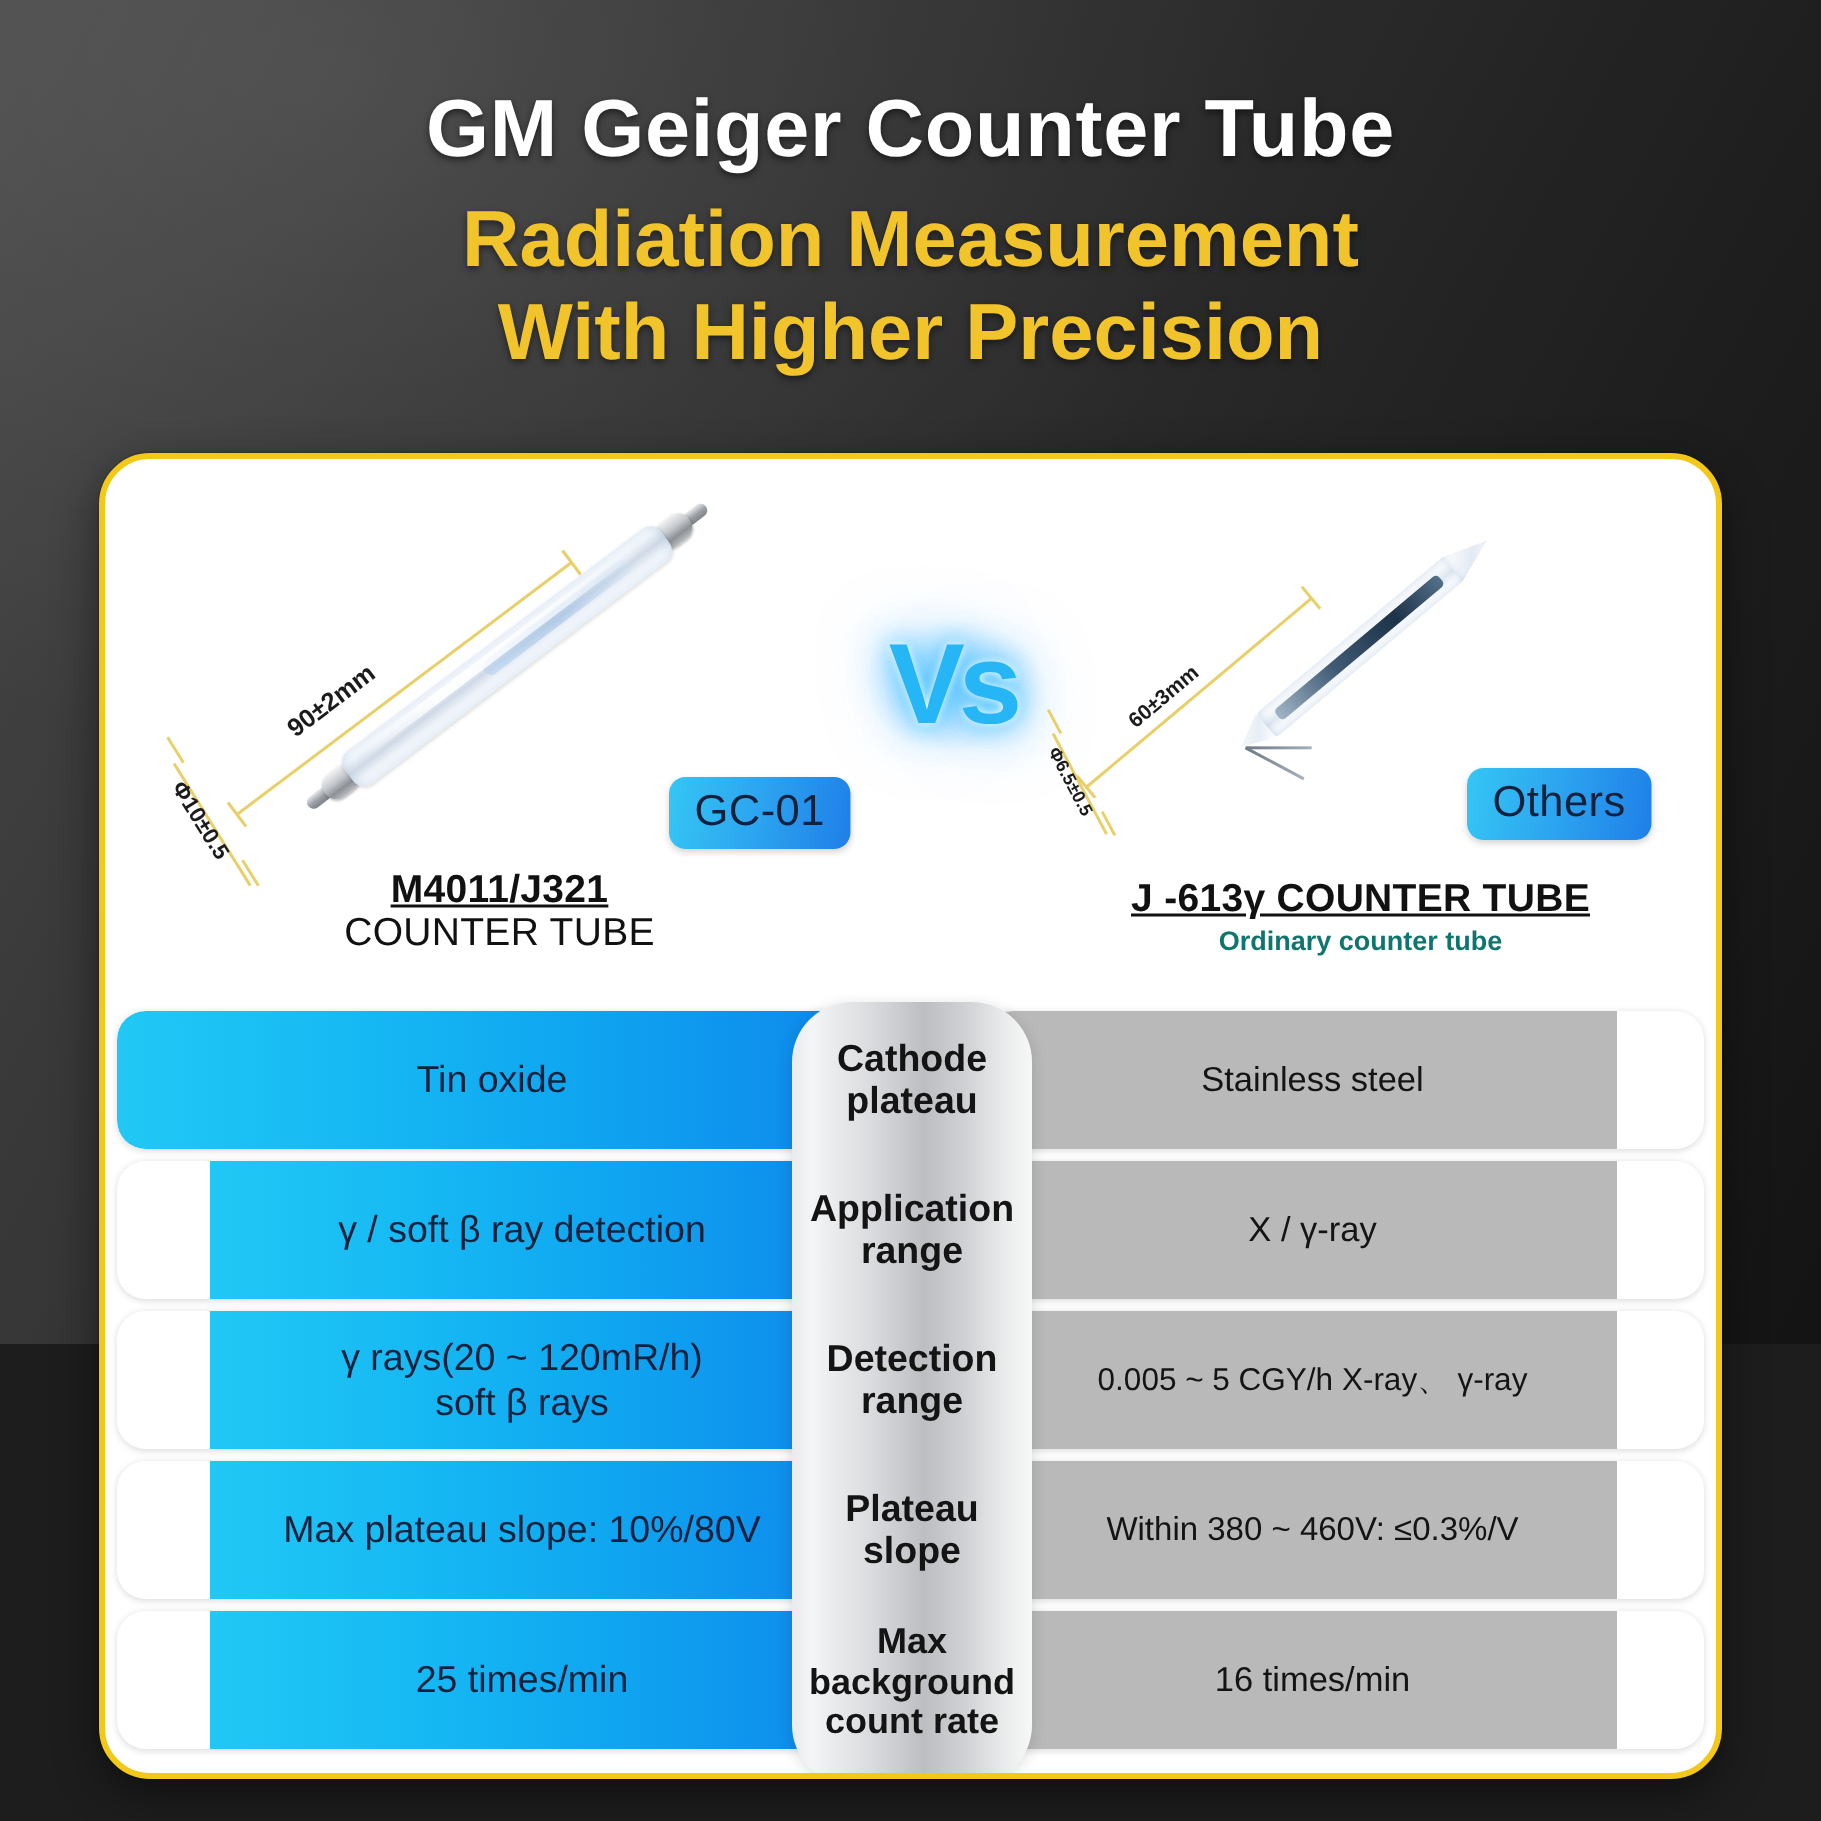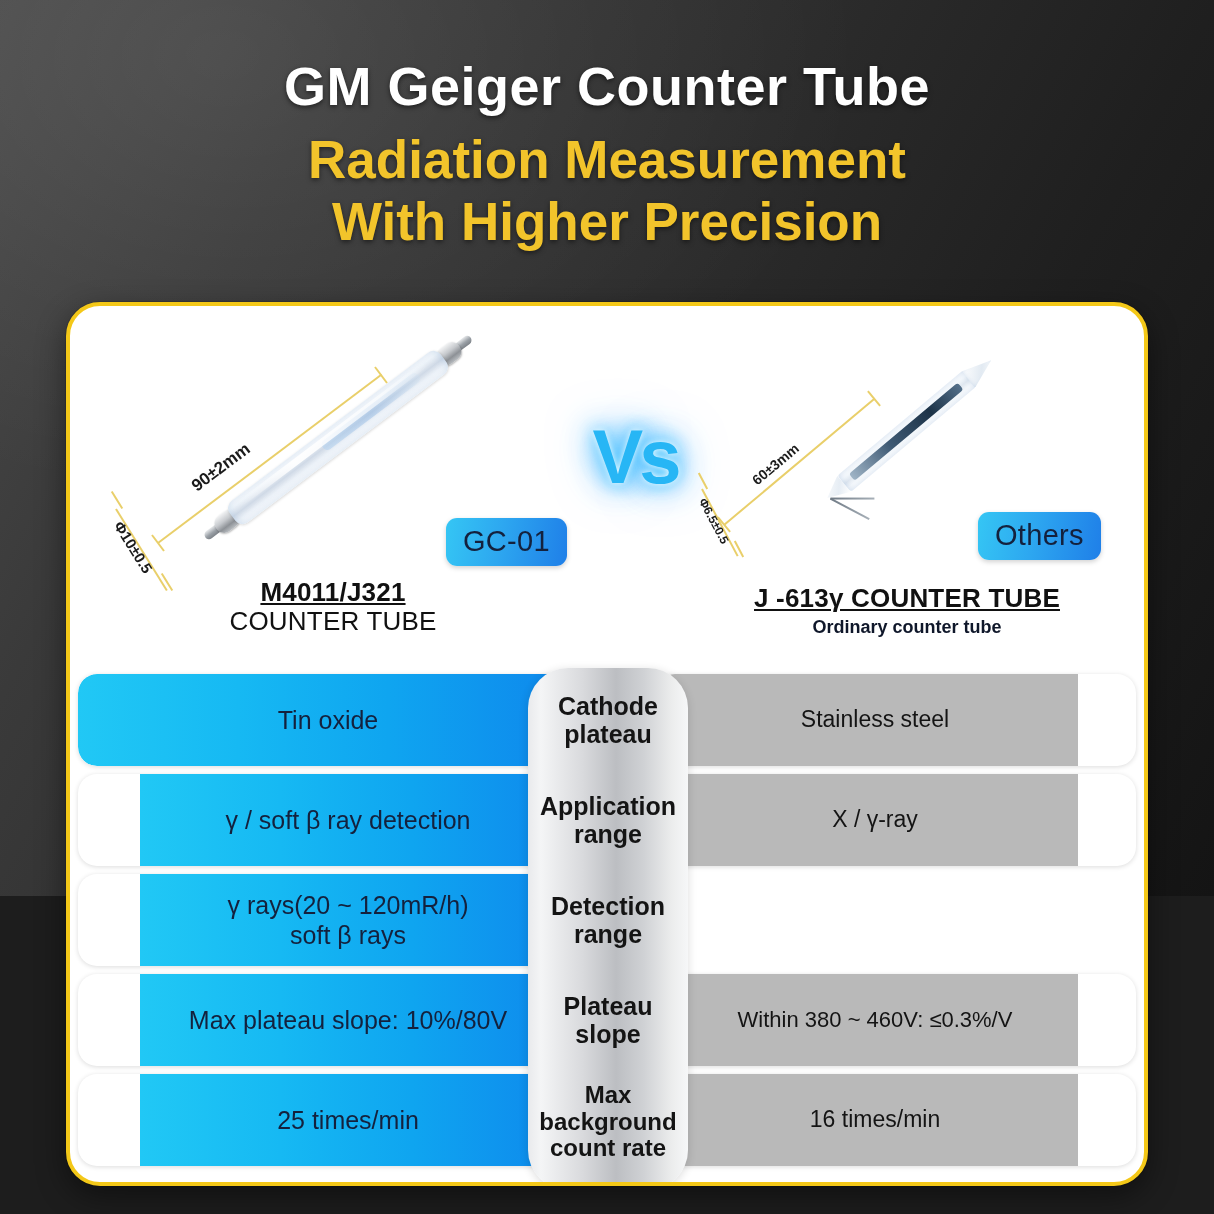--- a/index.html
+++ b/index.html
@@ -201,21 +201,21 @@
     font-size:26px; font-weight:bold; color:#111111; line-height:1.12;
     letter-spacing:0.2px;
     text-decoration:underline;
   }
   .cap-line2 {
     font-size:26px; font-weight:normal; color:#111111; line-height:1.12;
     letter-spacing:0.2px;
   }
   .cap-note {
     margin-top:4px;
-    font-size:18px; font-weight:bold; color:#0f172a;
+    font-size:18px; font-weight:bold; color:#0f766e;
   }
 
   
   .vs {
     position:absolute;
     left:506px; top:108px;
     width:118px; height:86px;
     display:flex; align-items:center; justify-content:center;
     font-size:76px;
     font-weight:bold;
@@ -434,20 +434,24 @@
       </div>
 
       <div class="row" style="top:206px; height:92px;">
         <div class="pill-l inset" style="top:0; height:92px;">
           <div class="fill"></div>
           <div class="txt">
             <div>γ rays(20 ~ 120mR/h)</div>
             <div>soft β rays</div>
           </div>
         </div>
+        <div class="pill-r" style="top:0; height:92px;">
+          <div class="fill"></div>
+          <div class="txt" style="font-size:21px;">0.005 ~ 5 CGY/h X-ray、 γ-ray</div>
+        </div>
       </div>
 
       <div class="row" style="top:306px; height:92px;">
         <div class="pill-l inset" style="top:0; height:92px;">
           <div class="fill"></div>
           <div class="txt">Max plateau slope: 10%/80V</div>
         </div>
         <div class="pill-r" style="top:0; height:92px;">
           <div class="fill"></div>
           <div class="txt" style="font-size:22px;">Within 380 ~ 460V: ≤0.3%/V</div>

